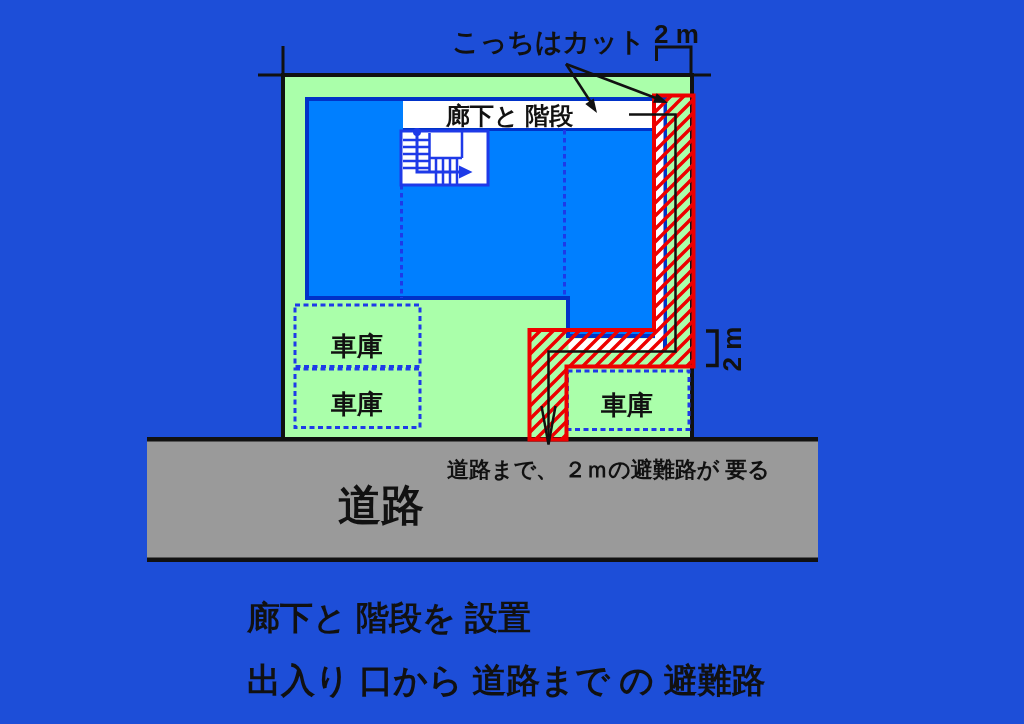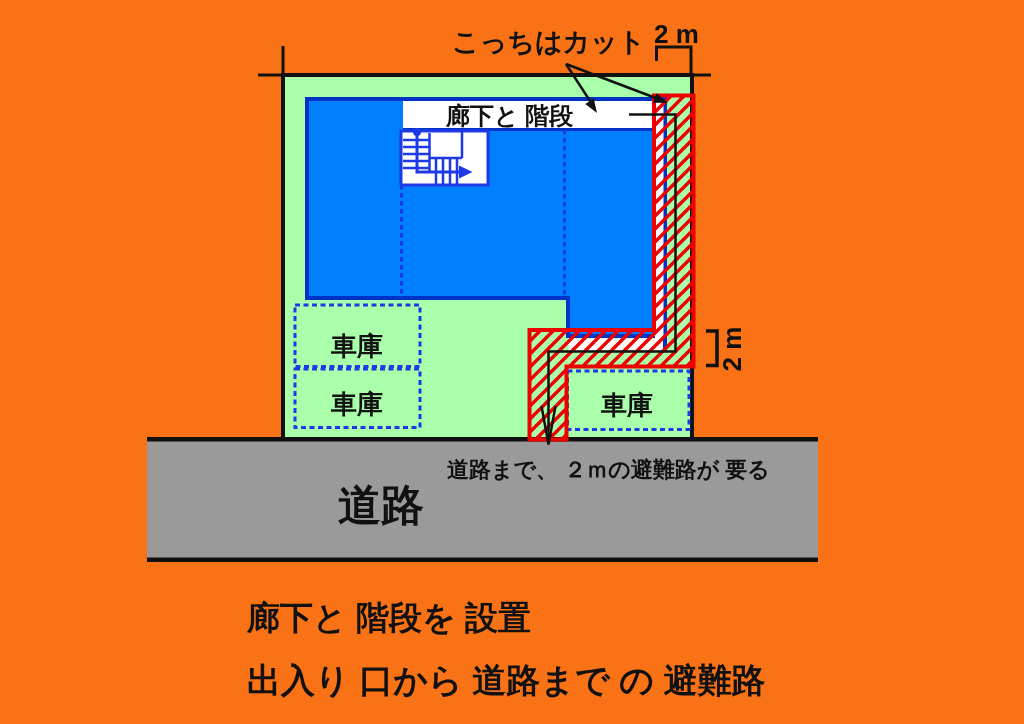--- a/index.html
+++ b/index.html
@@ -1,16 +1,16 @@
 <!DOCTYPE html>
 <html style="--plot_green: #aaffaa; --building_fill: #007fff; --building_border: #0032c8; --line_blue: #1e3ae8; --hatch_red: #ee0000; --road_gray: #9a9a9a; --ink: #111111;"><head>
 <meta charset="utf-8">
 <style>
   html,body{margin:0;padding:0;background:#fff;}
-  #stage{position:relative;width:1024px;height:724px;background:#f97316;overflow:hidden;
+  #stage{position:relative;width:1024px;height:724px;background:#1d4ed8;overflow:hidden;
          font-family:"Liberation Sans",sans-serif;}
   svg{display:block}
   .plot{fill:var(--plot_green,#aaffaa);stroke:var(--ink,#111);}
   .roadfill{fill:var(--road_gray,#9a9a9a);}
   .inkline{stroke:var(--ink,#111111);fill:none;}
   .inkfill{fill:var(--ink,#111111);}
   .bldg{fill:var(--building_fill,#007fff);stroke:var(--building_border,#0032c8);}
   .bline{stroke:var(--building_border,#0032c8);fill:none;}
   .lline{stroke:var(--line_blue,#1e3ae8);fill:none;}
   .lfill{fill:var(--line_blue,#1e3ae8);}

